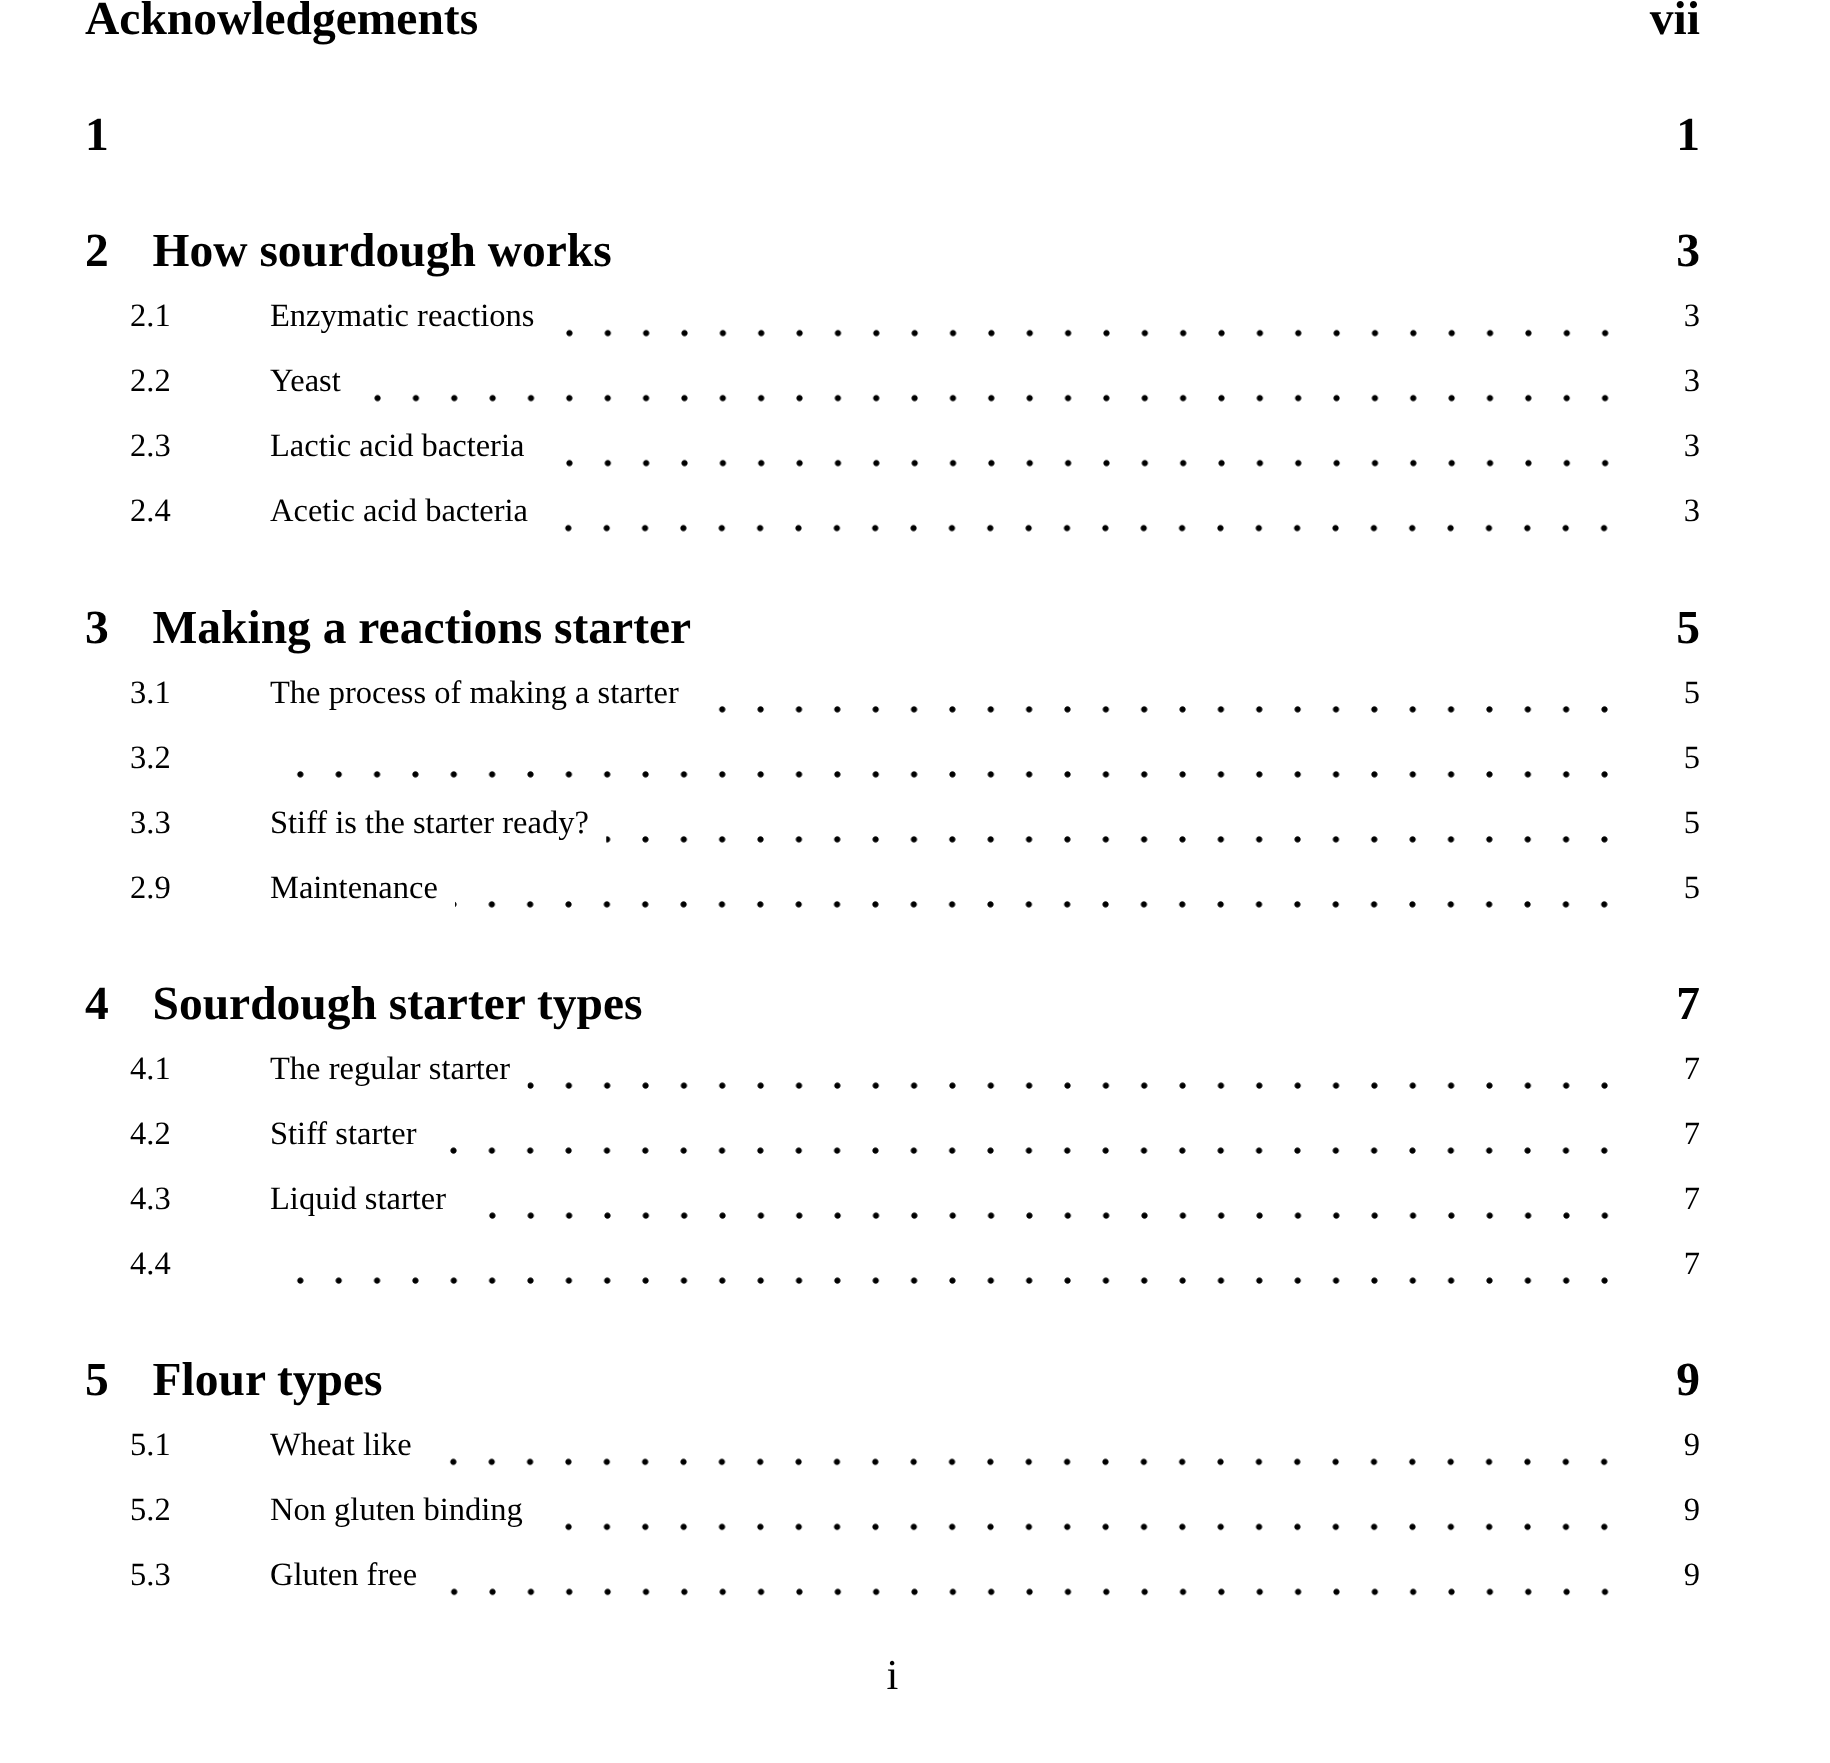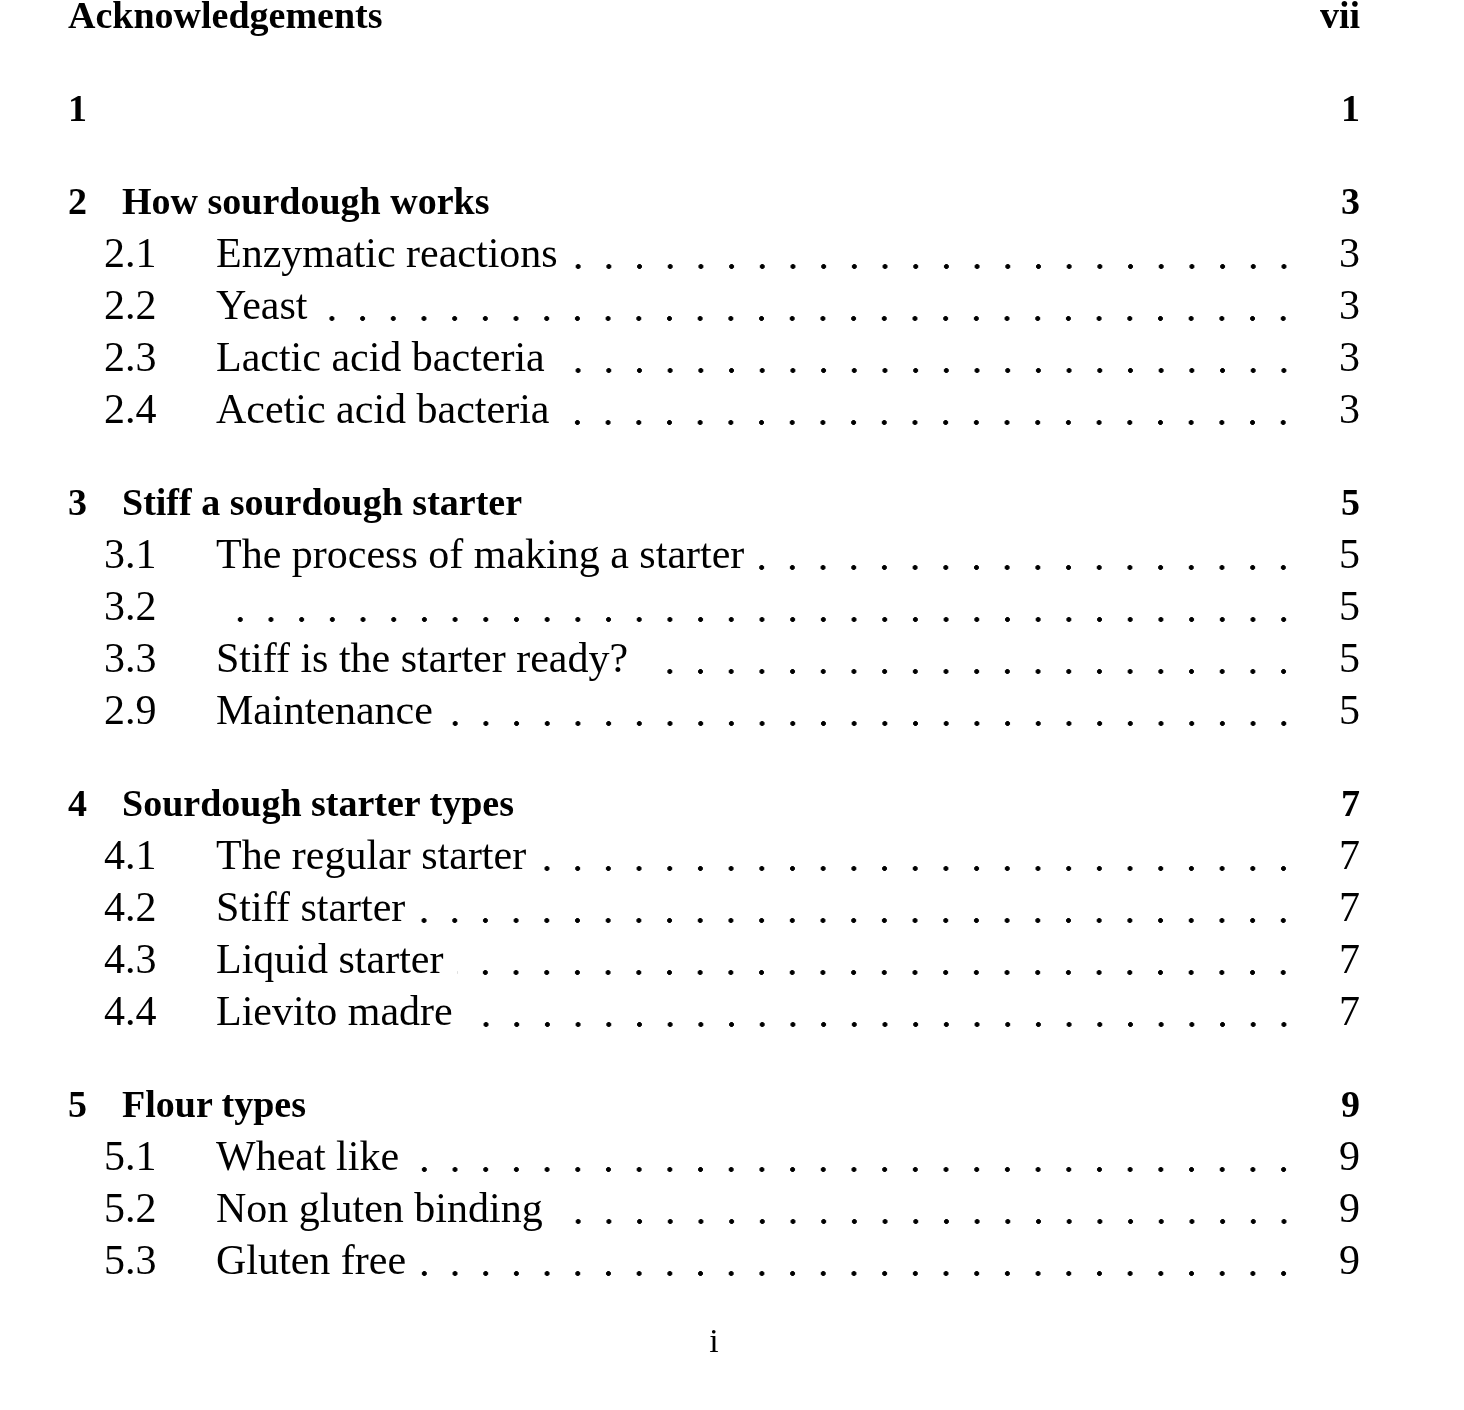--- a/index.html
+++ b/index.html
@@ -30,21 +30,21 @@
   }
   .chapter-row {
     font-weight: bold;
     font-size: 38px;
     margin-top: 41px;
   }
   .chapter-row.first {
     margin-top: 0;
   }
   .section-row {
-    font-size: 42px;
+    font-size: 26px;
     padding-left: 36px;
   }
   .ch-num {
     flex: none;
     width: 54px;
   }
   .sec-num {
     flex: none;
     width: 112px;
   }
@@ -122,21 +122,21 @@
     </div>
     <div class="row section-row">
       <span class="sec-num">2.4</span>
       <span class="title">Acetic acid bacteria</span>
       <span class="leader"></span>
       <span class="pagenum">3</span>
     </div>
 
     <div class="row chapter-row">
       <span class="ch-num">3</span>
-      <span class="title">Stiff a sourdough starter</span>
+      <span class="title">Making a reactions starter</span>
       <span class="spacer"></span>
       <span class="pagenum">5</span>
     </div>
     <div class="row section-row">
       <span class="sec-num">3.1</span>
       <span class="title">The process of making a starter</span>
       <span class="leader"></span>
       <span class="pagenum">5</span>
     </div>
     <div class="row section-row">
@@ -176,21 +176,20 @@
       <span class="pagenum">7</span>
     </div>
     <div class="row section-row">
       <span class="sec-num">4.3</span>
       <span class="title">Liquid starter</span>
       <span class="leader"></span>
       <span class="pagenum">7</span>
     </div>
     <div class="row section-row">
       <span class="sec-num">4.4</span>
-      <span class="title">Lievito madre</span>
       <span class="leader"></span>
       <span class="pagenum">7</span>
     </div>
 
     <div class="row chapter-row">
       <span class="ch-num">5</span>
       <span class="title">Flour types</span>
       <span class="spacer"></span>
       <span class="pagenum">9</span>
     </div>

